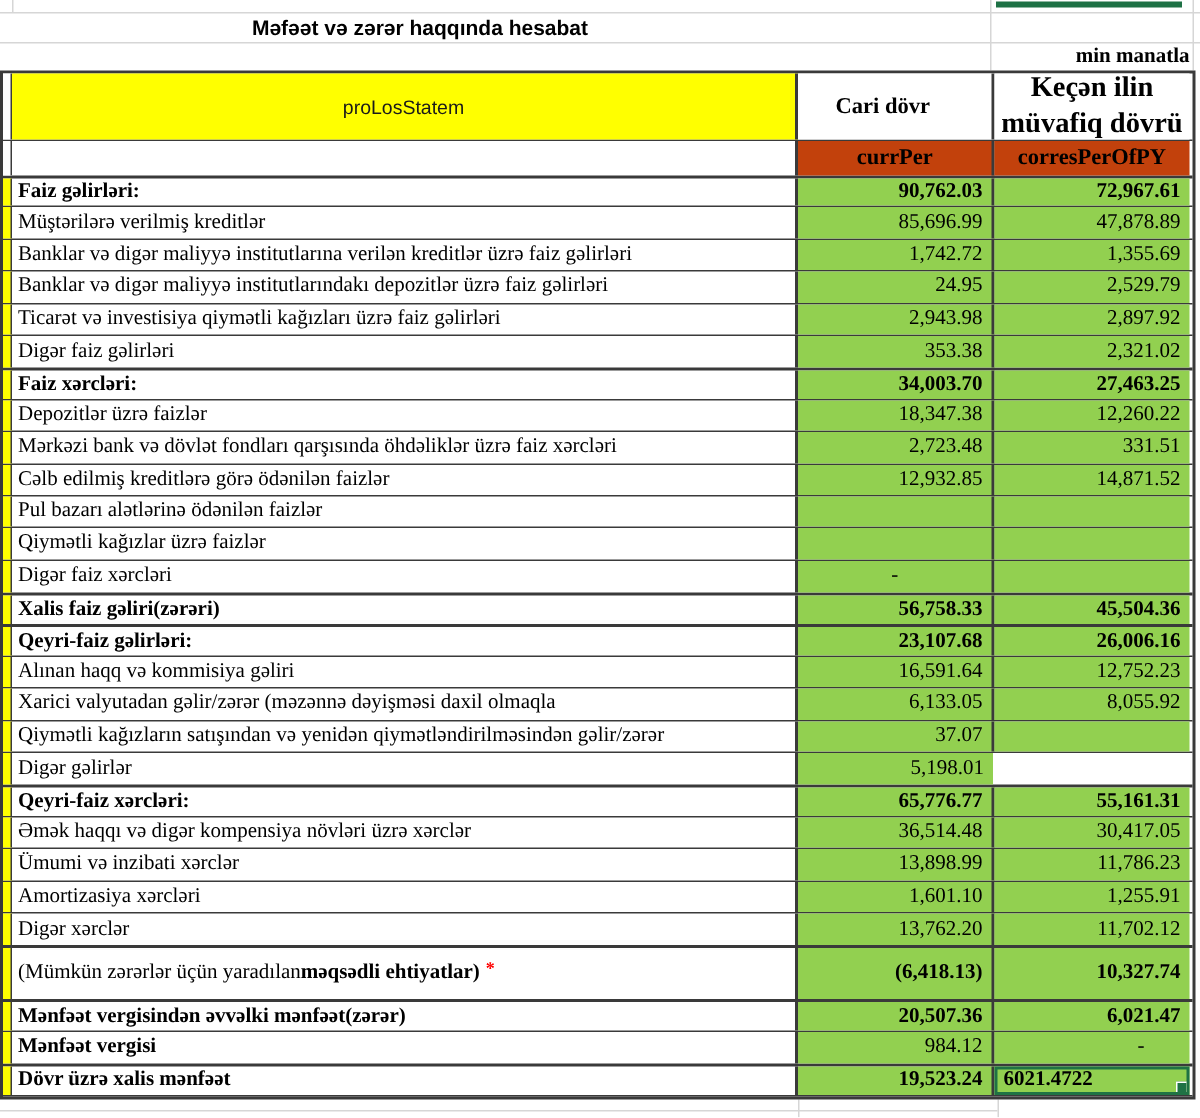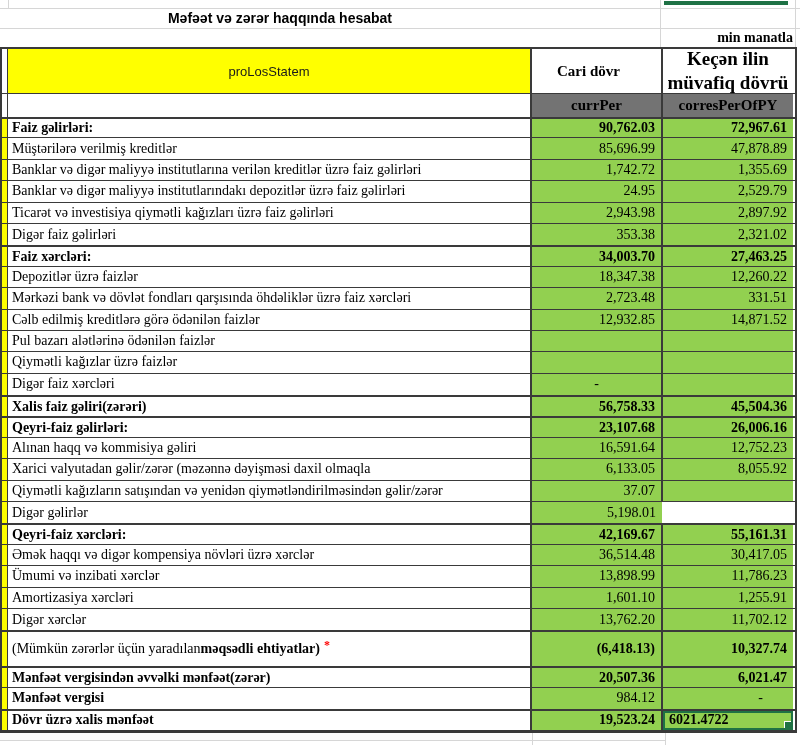--- a/index.html
+++ b/index.html
@@ -33,21 +33,21 @@
   
   #hdr{height:45px;border-bottom:1px solid #3a3a3a;}
   #hdr .cA,#hdr .cC,#hdr .cD{background:#ffffff;}
   #hdr .cB{background:#FFFF00;justify-content:center;padding-left:0;
            font-family:"Liberation Sans","DejaVu Sans",sans-serif;font-size:13px;color:#1a1a1a;}
   #hdr .cC{justify-content:center;padding-right:16px;font-weight:bold;font-size:15px;}
   #hdr .cD{justify-content:center;padding-right:0;font-weight:bold;font-size:19px;
            white-space:normal;text-align:center;line-height:1.25;}
   #sub{height:23px;border-bottom:none;}
   #sub .cA{background:#ffffff;}
-  #sub .cC,#sub .cD{background:#737373;justify-content:center;padding-right:0;
+  #sub .cC,#sub .cD{background:#c2410c;justify-content:center;padding-right:0;
            font-weight:bold;font-size:15px;}
   
   .al-center{justify-content:center;padding-right:0;}
   .al-left{justify-content:flex-start;padding-left:4px;padding-right:0;}
   .al-rpad{padding-right:30px;}
   
   .selected{position:relative;border:2px solid #1F7244 !important;}
   .fill-handle{position:absolute;right:-1px;bottom:-1px;width:6px;height:6px;
                background:#1F7244;border:1px solid #ffffff;box-sizing:content-box;}
   .ast{color:#FF0000;font-weight:bold;vertical-align:super;font-size:12px;
@@ -198,21 +198,21 @@
           <div class="cell cD"></div>
         </div>
         <div class="trow nb">
           <div class="cell cA"></div>
           <div class="cell cB">Digər gəlirlər</div>
           <div class="cell cD">5,198.01</div>
         </div>
         <div class="trow section">
           <div class="cell cA"></div>
           <div class="cell cB b">Qeyri-faiz xərcləri:</div>
-          <div class="cell cC b">42,169.67</div>
+          <div class="cell cC b">65,776.77</div>
           <div class="cell cD b">55,161.31</div>
         </div>
         <div class="trow">
           <div class="cell cA"></div>
           <div class="cell cB">Əmək haqqı və digər kompensiya növləri üzrə xərclər</div>
           <div class="cell cC">36,514.48</div>
           <div class="cell cD">30,417.05</div>
         </div>
         <div class="trow">
           <div class="cell cA"></div>

